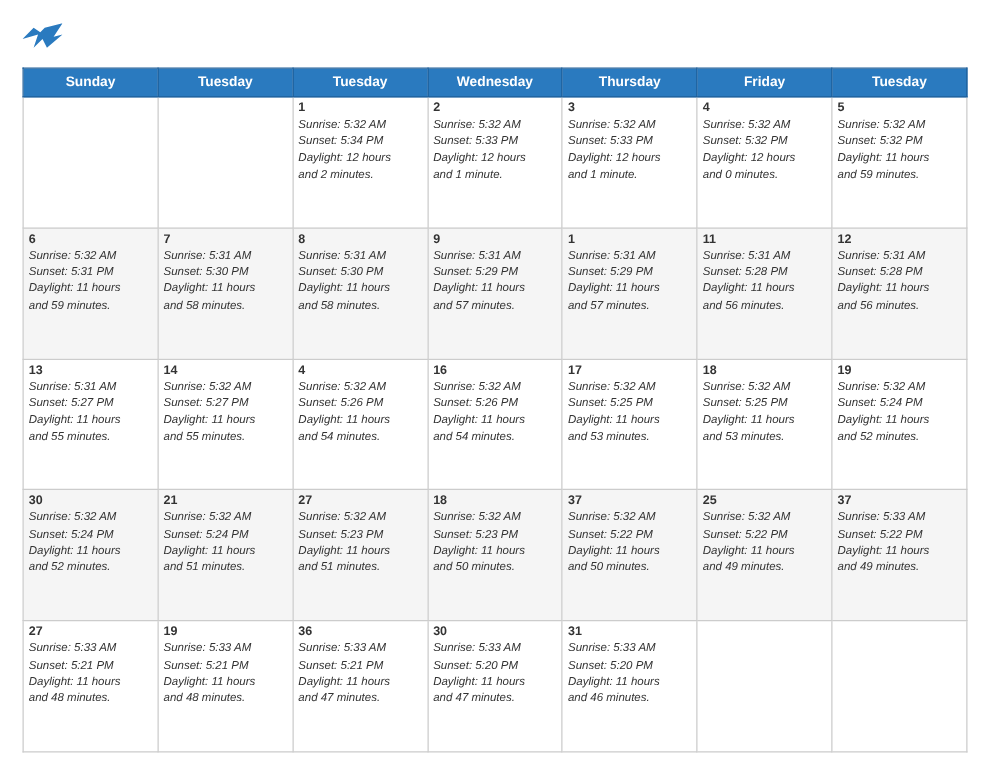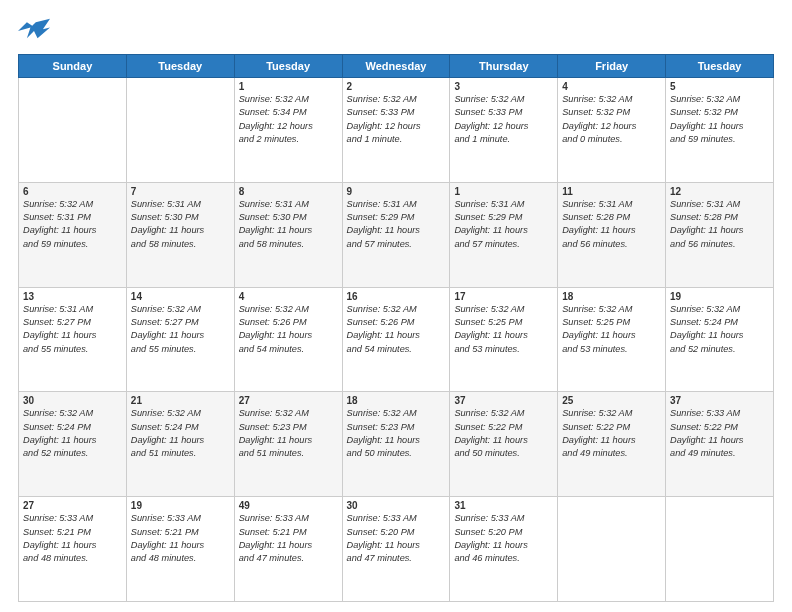--- a/index.html
+++ b/index.html
@@ -332,21 +332,21 @@
 and 48 minutes.</div>
           </td>
           <td>
             <span class="day-num">19</span>
             <div class="day-info" style="white-space: pre-line;">Sunrise: 5:33 AM
 Sunset: 5:21 PM
 Daylight: 11 hours
 and 48 minutes.</div>
           </td>
           <td>
-            <span class="day-num">49</span>
+            <span class="day-num">36</span>
             <div class="day-info" style="white-space: pre-line;">Sunrise: 5:33 AM
 Sunset: 5:21 PM
 Daylight: 11 hours
 and 47 minutes.</div>
           </td>
           <td>
             <span class="day-num">30</span>
             <div class="day-info" style="white-space: pre-line;">Sunrise: 5:33 AM
 Sunset: 5:20 PM
 Daylight: 11 hours

